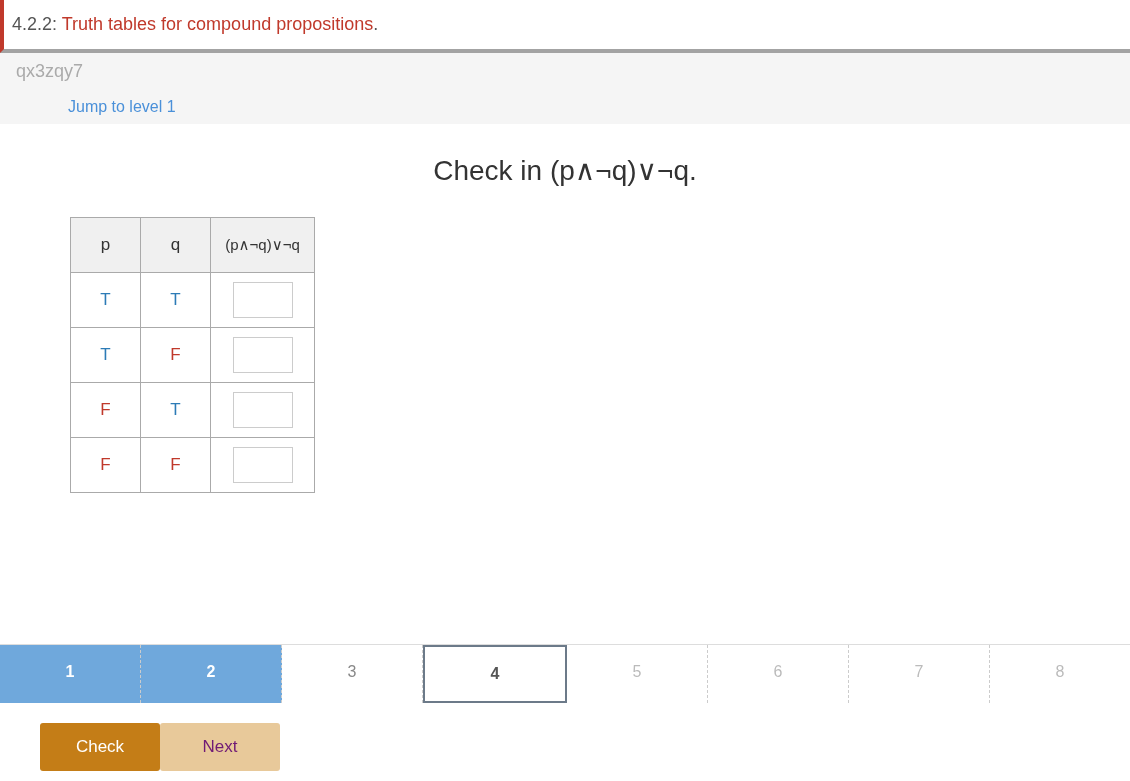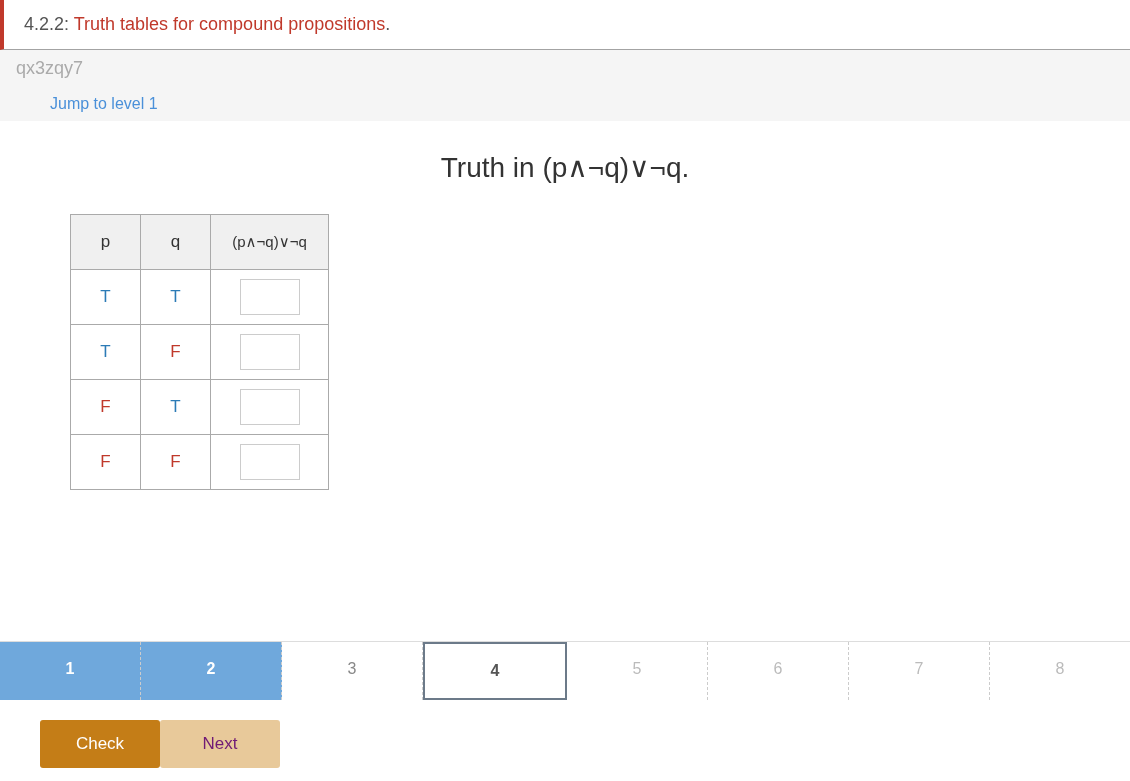--- a/index.html
+++ b/index.html
@@ -1,36 +1,36 @@
 <!DOCTYPE html>
 <html><head>
   <meta charset="utf-8">
   <style>
     * { box-sizing: border-box; margin: 0; padding: 0; }
     body { font-family: Arial, sans-serif; background: #f5f5f5; color: #333; font-size: 16px; }
 
     .top-bar {
       background: #fff;
       border-left: 4px solid #c0392b;
-      padding: 14px 20px;
+      padding: 14px 8px;
       font-size: 18px;
       color: #555;
-      border-bottom: 1px solid #a3a3a3;
+      border-bottom: 4px solid #a3a3a3;
     }
     .top-bar span.highlight { color: #c0392b; }
 
     .page-id {
       font-size: 18px;
       color: #aaa;
       padding: 8px 16px;
     }
 
     .jump-link {
       display: inline-block;
-      margin: 8px 16px 8px 50px;
+      margin: 8px 16px 8px 68px;
       color: #4a90d9;
       text-decoration: none;
       font-size: 16px;
       cursor: pointer;
     }
 
     .main-content {
       background: #fff;
       min-height: 520px;
       padding: 30px 40px 20px 40px;
@@ -59,21 +59,21 @@
       font-size: 17px;
     }
 
     .truth-table th {
       background: #f0f0f0;
       font-weight: 500;
       color: #333;
     }
 
     .truth-table th:last-child {
-      width: 118px;
+      width: 104px;
       font-size: 15px;
     }
 
     .truth-table td.val-t { color: #2c7bb6; }
     .truth-table td.val-f { color: #c0392b; }
 
     .truth-table td input {
       width: 60px;
       height: 36px;
       border: 1px solid #ccc;
@@ -153,21 +153,21 @@
 
 <div class="top-bar">
   <span>4.2.2: </span><span class="highlight">Truth tables for compound propositions</span><span>.</span>
 </div>
 
 <div class="page-id">qx3zqy7</div>
 
 <a class="jump-link">Jump to level 1</a>
 
 <div class="main-content">
-  <div class="question-title">Truth in (p∧¬q)∨¬q.</div>
+  <div class="question-title">Check in (p∧¬q)∨¬q.</div>
 
   <table class="truth-table">
     <thead>
       <tr>
         <th>p</th>
         <th>q</th>
         <th>(p∧¬q)∨¬q</th>
       </tr>
     </thead>
     <tbody id="table-body">

